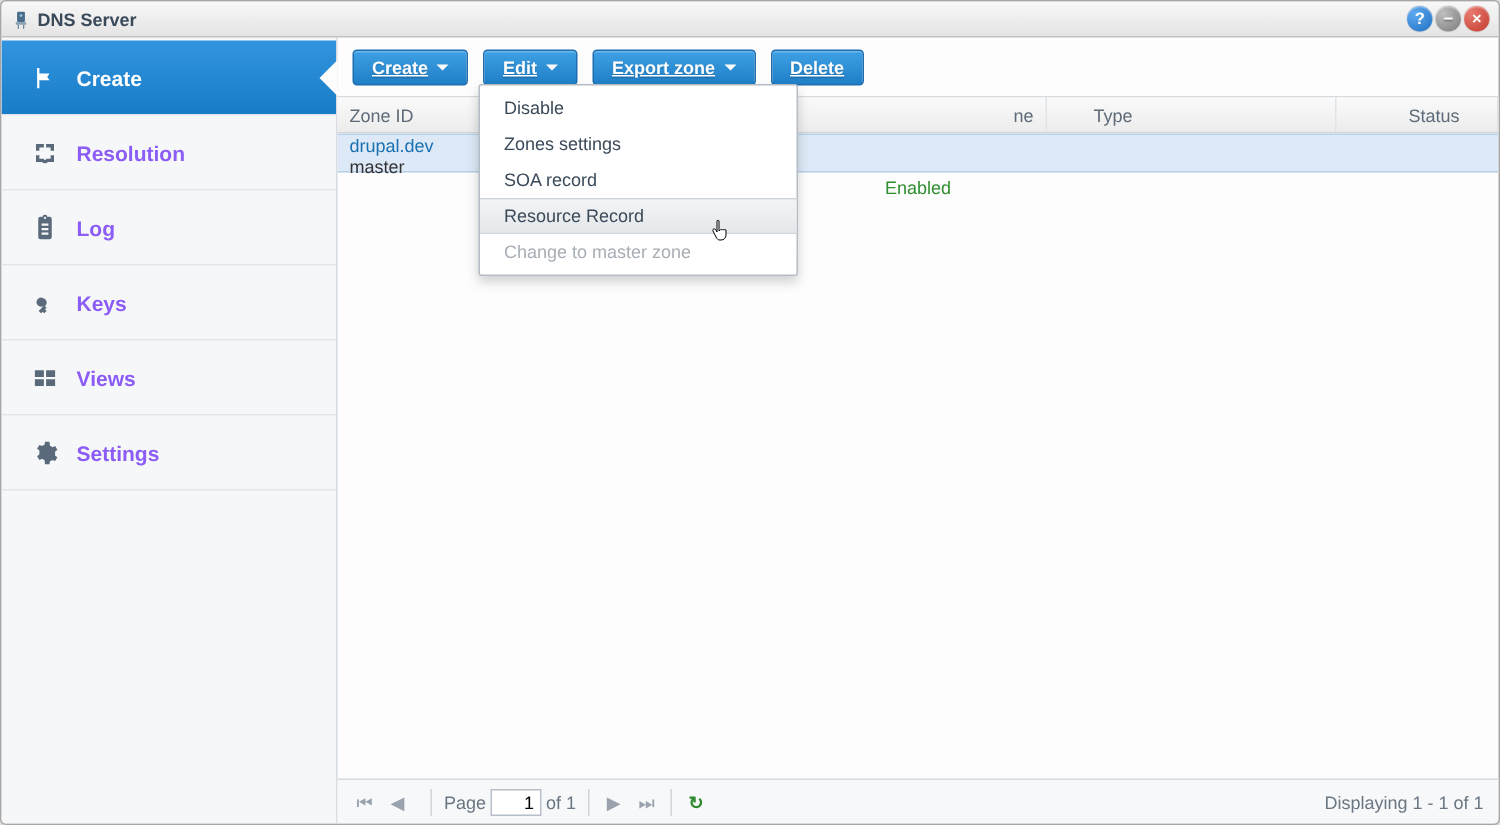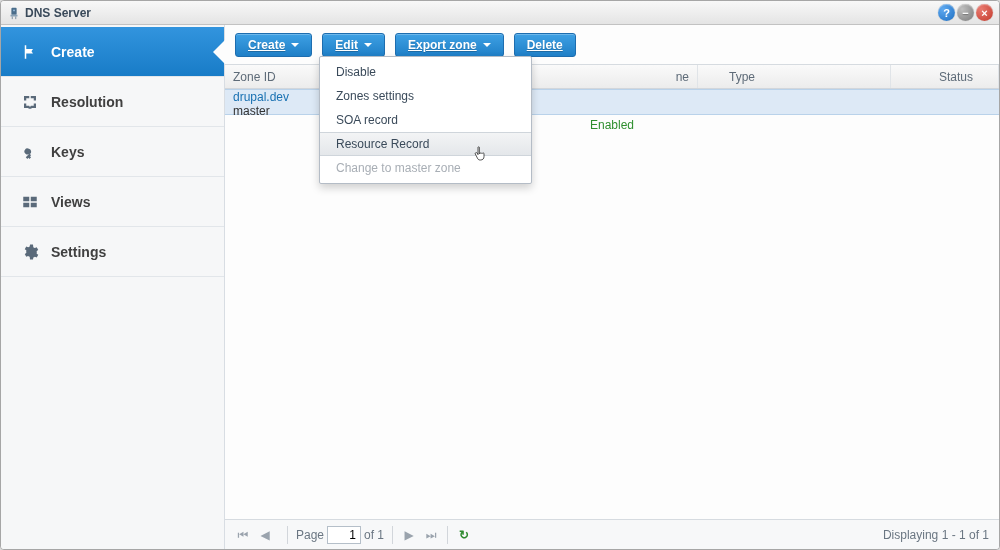--- a/index.html
+++ b/index.html
@@ -66,21 +66,21 @@
     background: #f6f7f8;
     border-right: 1px solid #d8dde3;
     padding-top: 2px;
   }
   .side-item {
     display: flex;
     align-items: center;
     height: 50px;
     padding-left: 18px;
     border-bottom: 1px solid #e2e6ea;
-    color: #404040;
+    color: #8b5cf6;
     font-size: 14px;
     font-weight: bold;
     cursor: pointer;
     position: relative;
   }
   .side-item .icon {
     width: 22px;
     display:flex; justify-content:center; align-items:center;
     margin-right: 10px;
     color: #5a6a7a;
@@ -273,20 +273,28 @@
           <svg width="18" height="18" viewBox="0 0 24 24">
               <path fill="currentColor" d="M4 4h7v3H7v3H4V4zm9 0h7v6h-3V7h-4V4zM4 14h3v3h4v3H4v-6zm13 0h3v6h-7v-3h4v-3z"></path>
               <rect x="10" y="18" width="4" height="3" fill="currentColor"></rect>
             </svg>
         </span>
         <span>Resolution</span>
       </div>
       <div class="side-item">
         <span class="icon">
           <svg width="18" height="18" viewBox="0 0 24 24">
+              <path fill="currentColor" d="M16 2h-2a2 2 0 0 0-4 0H8a2 2 0 0 0-2 2v16a2 2 0 0 0 2 2h8a2 2 0 0 0 2-2V4a2 2 0 0 0-2-2zm-4 0a1 1 0 1 1-1 1 1 1 0 0 1 1-1zm3 16H9v-2h6zm0-4H9v-2h6zm0-4H9V8h6z"></path>
+            </svg>
+        </span>
+        <span>Log</span>
+      </div>
+      <div class="side-item">
+        <span class="icon">
+          <svg width="18" height="18" viewBox="0 0 24 24">
               <path fill="currentColor" d="M14 8a4 4 0 1 0-3.87 5H3v3h2v2h3v-2h2v-2h.13A4 4 0 0 0 14 8z" transform="rotate(-45 12 12)"></path>
             </svg>
         </span>
         <span>Keys</span>
       </div>
       <div class="side-item">
         <span class="icon">
           <svg width="18" height="18" viewBox="0 0 24 24">
               <path fill="currentColor" d="M3 5h8v6H3V5zm10 0h8v6h-8V5zM3 13h8v6H3v-6zm10 0h8v6h-8v-6z"></path>
             </svg>

